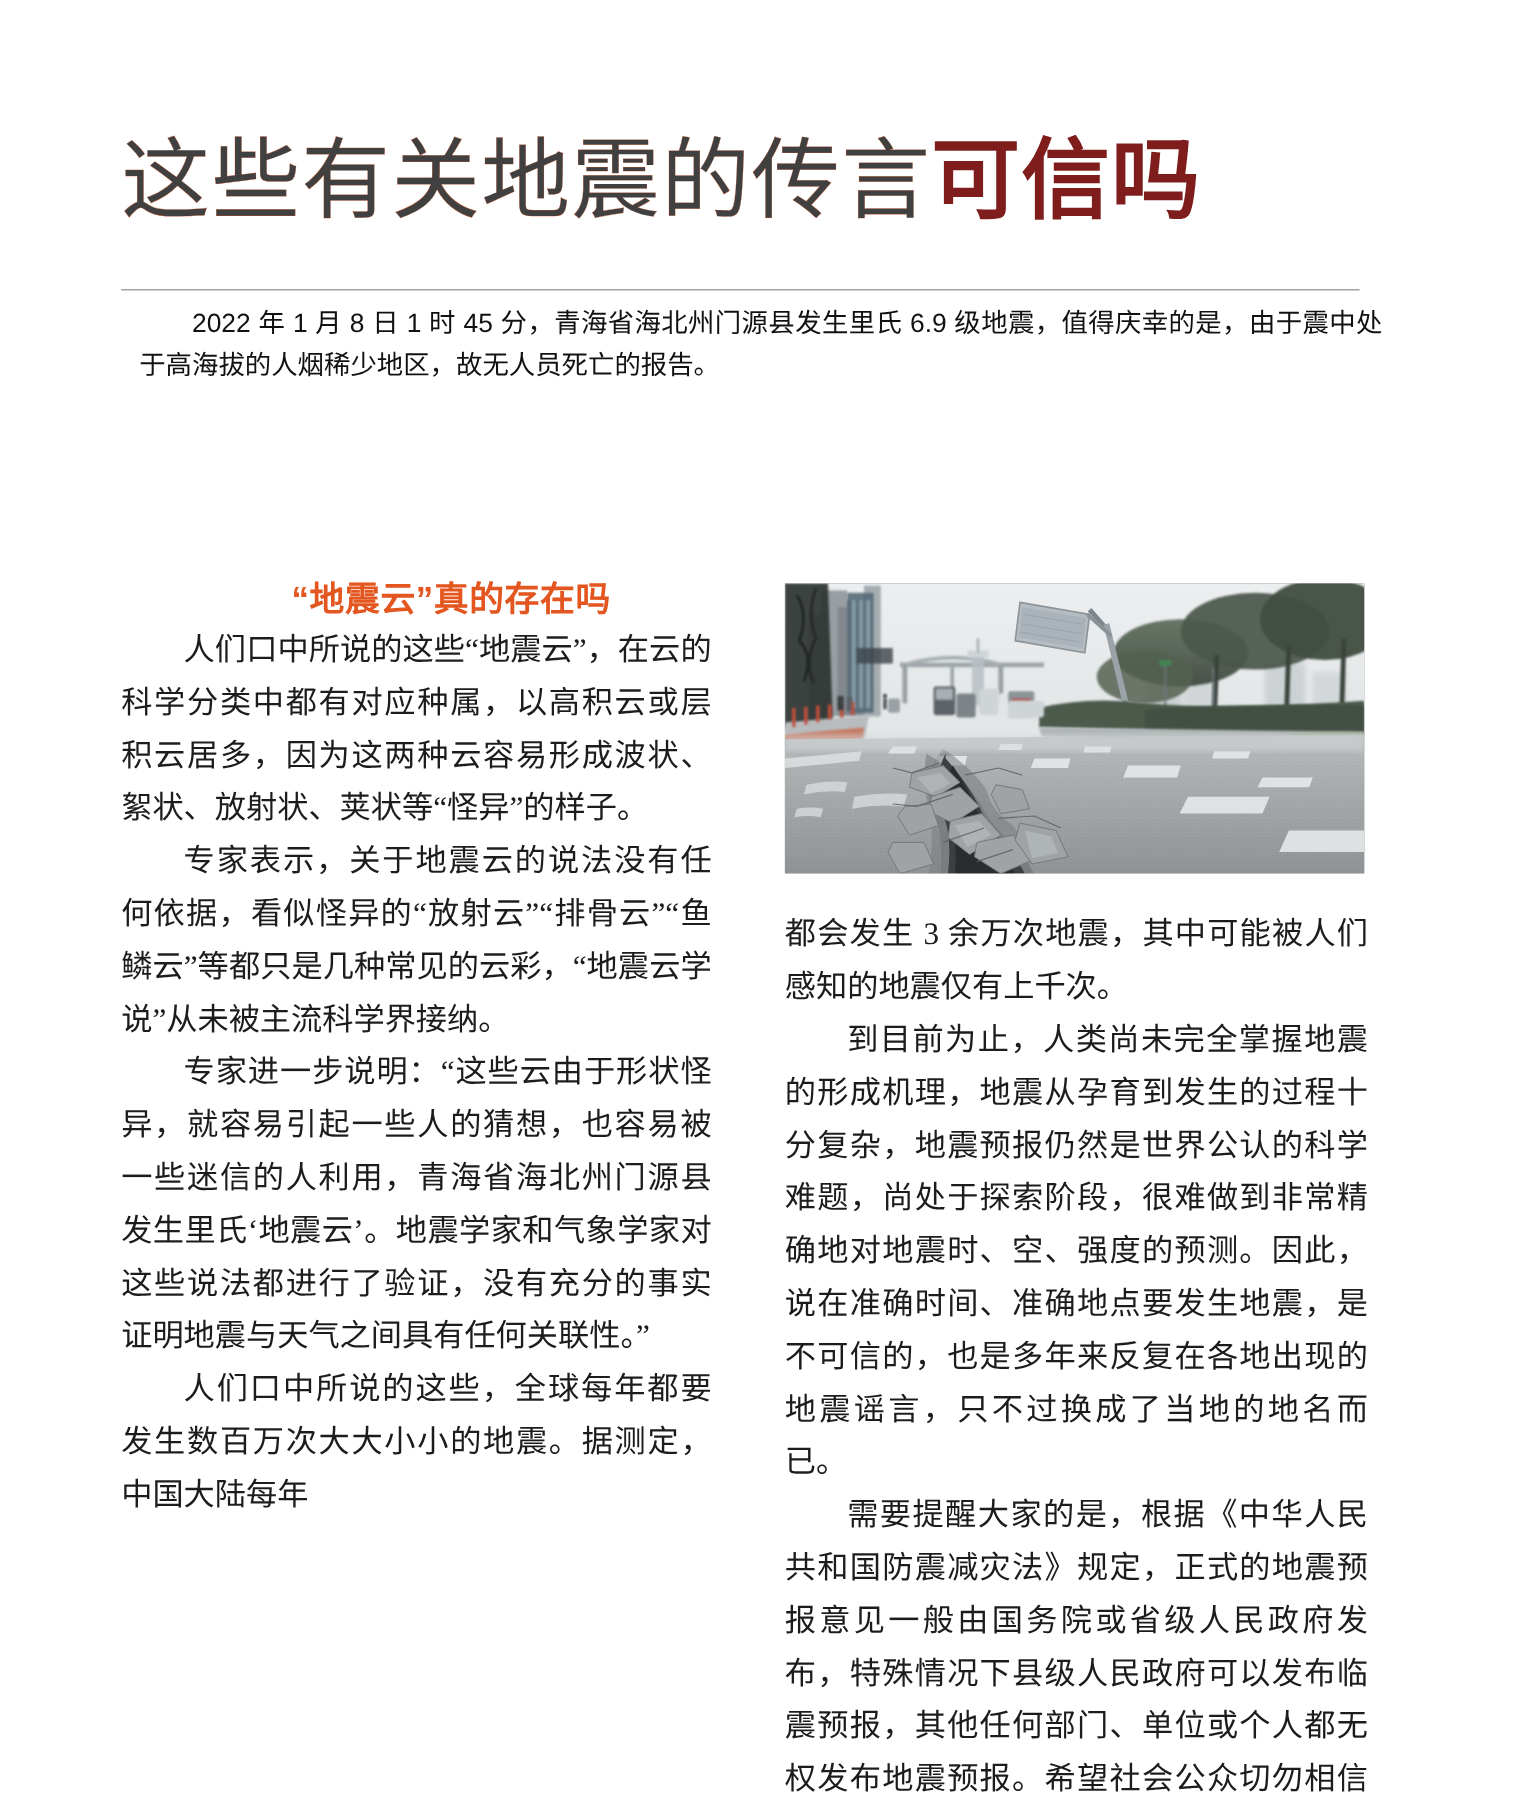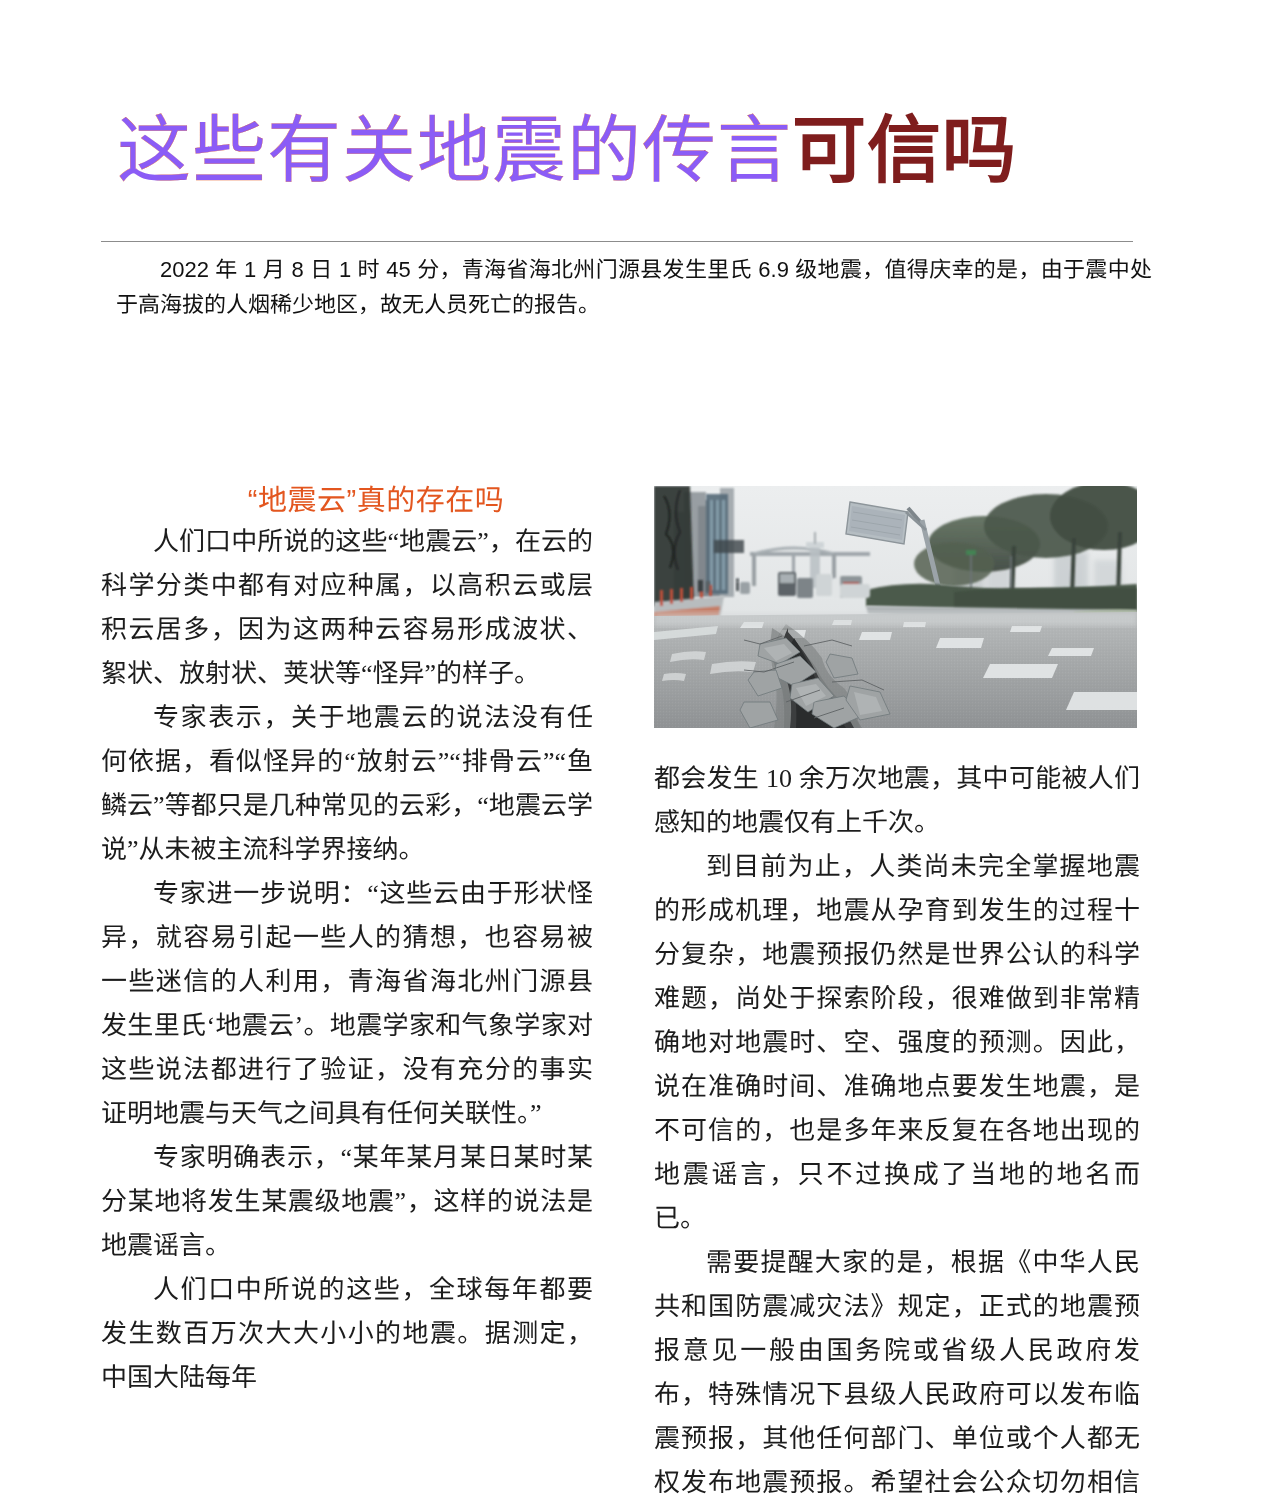--- a/index.html
+++ b/index.html
@@ -32,23 +32,22 @@
     white-space: nowrap;
   }
   .title-line {
     font-family: "Liberation Sans", "DejaVu Sans", sans-serif;
     font-size: 74px;
     line-height: 86px;
     letter-spacing: 1px;
     margin: 0;
   }
   .title-light {
-    color: #8b5cf6;
+    color: #404040;
     font-weight: 300;
-    margin-left: 16px;
     -webkit-text-stroke: 0.2px #E3561F;
   }
   .title-bold {
     color: #7f1d1d;
     font-weight: 700;
   }
 
   
   .divider {
     position: absolute;
@@ -92,21 +91,21 @@
 
   .col p {
     margin: 0;
     text-indent: 2em;
   }
 
   .section-heading {
     font-family: "Liberation Sans", "DejaVu Sans", sans-serif;
     font-size: 29px;
     line-height: 40px;
-    font-weight: 400;
+    font-weight: 700;
     color: #E3561F;
     text-align: center;
     text-indent: 0;
     margin: 0;
     letter-spacing: 0.5px;
   }
   .heading-gap-after { margin-bottom: 36px; }
   .heading-gap-before { margin-top: 58px; }
 
   
@@ -333,23 +332,22 @@
 
       <rect x="0" y="126" width="483" height="14" fill="#d7dadb" opacity="0.5" filter="url(#blur4)"></rect>
     </svg>
   </div>
 
   <div class="col col-left">
     <p class="section-heading heading-gap-after">“地震云”真的存在吗</p>
     <p>人们口中所说的这些“地震云”，在云的科学分类中都有对应种属，以高积云或层积云居多，因为这两种云容易形成波状、絮状、放射状、荚状等“怪异”的样子。</p>
     <p>专家表示，关于地震云的说法没有任何依据，看似怪异的“放射云”“排骨云”“鱼鳞云”等都只是几种常见的云彩，“地震云学说”从未被主流科学界接纳。</p>
     <p>专家进一步说明：“这些云由于形状怪异，就容易引起一些人的猜想，也容易被一些迷信的人利用，青海省海北州门源县发生里氏‘地震云’。地震学家和气象学家对这些说法都进行了验证，没有充分的事实证明地震与天气之间具有任何关联性。”</p>
-    <p>专家明确表示，“某年某月某日某时某分某地将发生某震级地震”，这样的说法是地震谣言。</p>
     <p>人们口中所说的这些，全球每年都要发生数百万次大大小小的地震。据测定，中国大陆每年</p>
   </div>
 
   <div class="col col-right">
-    <p style="text-indent:0">都会发生 10 余万次地震，其中可能被人们感知的地震仅有上千次。</p>
+    <p style="text-indent:0">都会发生 3 余万次地震，其中可能被人们感知的地震仅有上千次。</p>
     <p>到目前为止，人类尚未完全掌握地震的形成机理，地震从孕育到发生的过程十分复杂，地震预报仍然是世界公认的科学难题，尚处于探索阶段，很难做到非常精确地对地震时、空、强度的预测。因此，说在准确时间、准确地点要发生地震，是不可信的，也是多年来反复在各地出现的地震谣言，只不过换成了当地的地名而已。</p>
     <p>需要提醒大家的是，根据《中华人民共和国防震减灾法》规定，正式的地震预报意见一般由国务院或省级人民政府发布，特殊情况下县级人民政府可以发布临震预报，其他任何部门、单位或个人都无权发布地震预报。希望社会公众切勿相信与地震有关的一切非官方信息，不信谣、不传谣。</p>
   </div>
 
 </div>
 
 </body></html>

